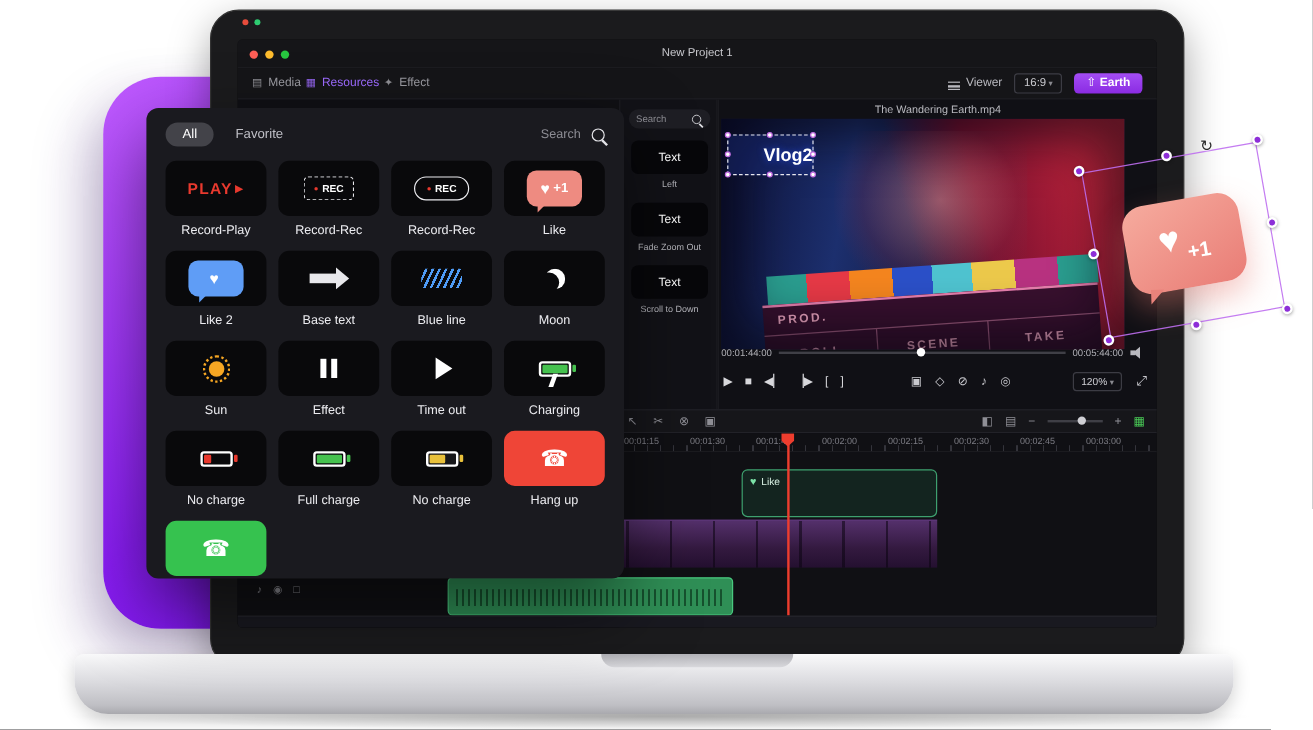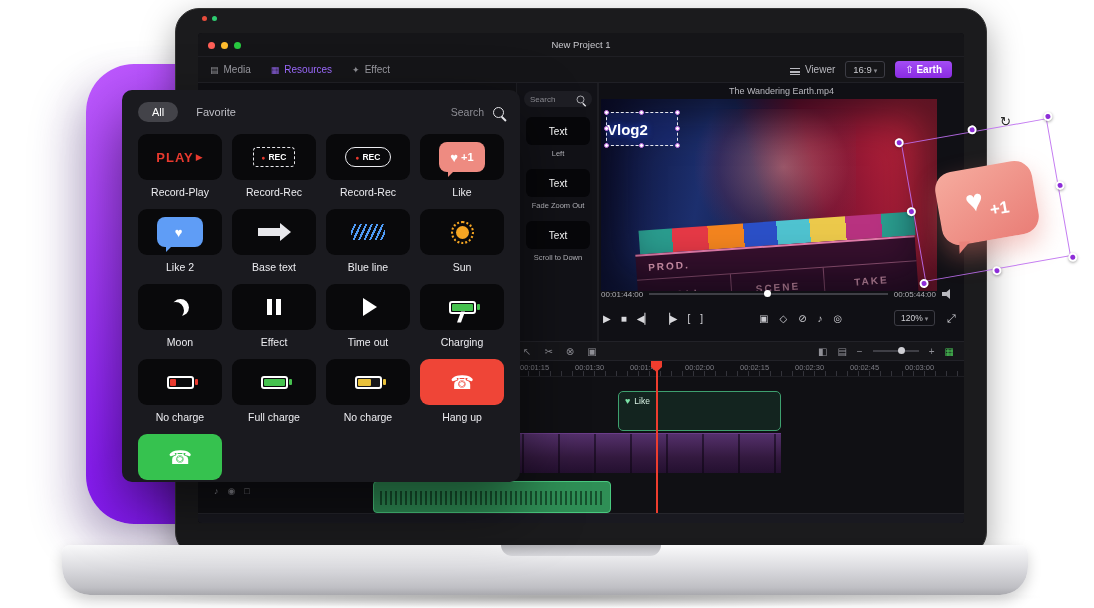--- a/index.html
+++ b/index.html
@@ -28,21 +28,21 @@
   
   .screen{position:absolute;left:22px;top:24px;width:766px;height:490px;background:#0d0d11;
           border-radius:4px;overflow:hidden;font-size:10px;color:#d8d8dc}
   .titlebar{position:absolute;left:0;top:0;width:766px;height:24px;background:#151518;border-bottom:1px solid #1f1f24}
   .dots{position:absolute;left:10px;top:9px;display:flex;gap:6px}
   .dots span{width:7px;height:7px;border-radius:50%}
   .win-title{position:absolute;left:0;top:0;width:100%;text-align:center;line-height:24px;font-size:9.5px;color:#c9c9ce}
 
   .tabbar{position:absolute;left:0;top:24px;width:766px;height:26px;background:#151518;
           border-bottom:1px solid #202026;display:flex;align-items:center;padding:0 12px}
-  .tabs{display:flex;gap:20px;align-items:center}
+  .tabs{display:flex;gap:4px;align-items:center}
   .tab{display:flex;align-items:center;gap:5px;font-size:10px;color:#9a9aa1;cursor:default}
   .tab.state-active{color:#9d6bff;font-weight:400}
   .tic{font-size:9px;opacity:.9}
   .tic.icon-media::before{content:"▤"}
   .tic.icon-resources::before{content:"▦"}
   .tic.icon-effect::before{content:"✦"}
   .tb-right{margin-left:auto;display:flex;align-items:center;gap:10px}
   .viewer-btn{display:flex;align-items:flex-end;gap:5px;color:#b9b9bf;font-size:10px}
   .hamb{display:inline-block;width:10px;height:7px;border-top:1.5px solid #b9b9bf;border-bottom:1.5px solid #b9b9bf;position:relative}
   .hamb::after{content:"";position:absolute;left:0;top:2px;width:10px;height:1.5px;background:#b9b9bf}
@@ -79,21 +79,21 @@
      background:linear-gradient(90deg,#2a9d8f 0 12%,#e63946 12% 25%,#f4851f 25% 38%,#2b50c8 38% 50%,
                 #4fc3d0 50% 62%,#ecc94b 62% 75%,#b83280 75% 88%,#2a9d8f 88% 100%)}
   .clapper-board{position:absolute;left:36px;top:146px;width:280px;height:58px;transform:rotate(-4deg);
      background:#38102e;border-top:2px solid #e87fae}
   .cb-row1{height:24px;border-bottom:1px solid rgba(240,150,190,.55);display:flex;align-items:center;
      padding-left:12px;color:#f2a9c4;font-weight:700;font-size:10px;letter-spacing:2px}
   .cb-row2{display:flex;height:32px;color:#f2a9c4;font-weight:700;font-size:10px;letter-spacing:2px}
   .cb-cell{flex:1;display:flex;align-items:center;justify-content:center;border-right:1px solid rgba(240,150,190,.55)}
   .cb-cell:last-child{border-right:none}
   .vlog-box{position:absolute;left:5px;top:13px;width:72px;height:34px;border:1px dashed #e8e8ee;
-     background:rgba(30,50,140,.38);display:flex;align-items:center;justify-content:flex-start}
+     background:rgba(30,50,140,.38);display:flex;align-items:center;justify-content:flex-end}
   .vlog-text{color:#fff;font-weight:700;font-size:15px;text-shadow:0 0 6px #2244cc}
   .vh{position:absolute;width:5px;height:5px;border-radius:50%;background:#fff;border:1px solid #c06ae0}
   .vh.tl{left:-3px;top:-3px}.vh.tm{left:calc(50% - 3px);top:-3px}.vh.tr{right:-3px;top:-3px}
   .vh.ml{left:-3px;top:calc(50% - 3px)}.vh.mr{right:-3px;top:calc(50% - 3px)}
   .vh.bl{left:-3px;bottom:-3px}.vh.bm{left:calc(50% - 3px);bottom:-3px}.vh.br{right:-3px;bottom:-3px}
 
   .prog-row{position:absolute;left:2px;top:206px;width:354px;display:flex;align-items:center;gap:6px;font-size:8px;color:#aeaeb4}
   .prog-line{flex:1;height:2px;background:#3f3f46;position:relative}
   .prog-dot{position:absolute;left:48%;top:-3px;width:7px;height:7px;border-radius:50%;background:#fff}
   .vol{position:relative;width:13px;height:10px}
@@ -498,34 +498,34 @@
           <div class="res-tile">
             <span class="ic icon-blue-line">
               <i></i>
             </span>
           </div>
           <div class="res-label">Blue line</div>
         </div>
 
         <div class="res-cell">
           <div class="res-tile">
+            <span class="ic icon-moon">
+              <i></i>
+            </span>
+          </div>
+          <div class="res-label">Moon</div>
+        </div>
+
+        <div class="res-cell">
+          <div class="res-tile">
             <span class="ic icon-sun">
               <i></i>
             </span>
           </div>
           <div class="res-label">Sun</div>
-        </div>
-
-        <div class="res-cell">
-          <div class="res-tile">
-            <span class="ic icon-moon">
-              <i></i>
-            </span>
-          </div>
-          <div class="res-label">Moon</div>
         </div>
 
         <div class="res-cell">
           <div class="res-tile">
             <span class="ic icon-pause">
               <i></i>
             </span>
           </div>
           <div class="res-label">Effect</div>
         </div>

